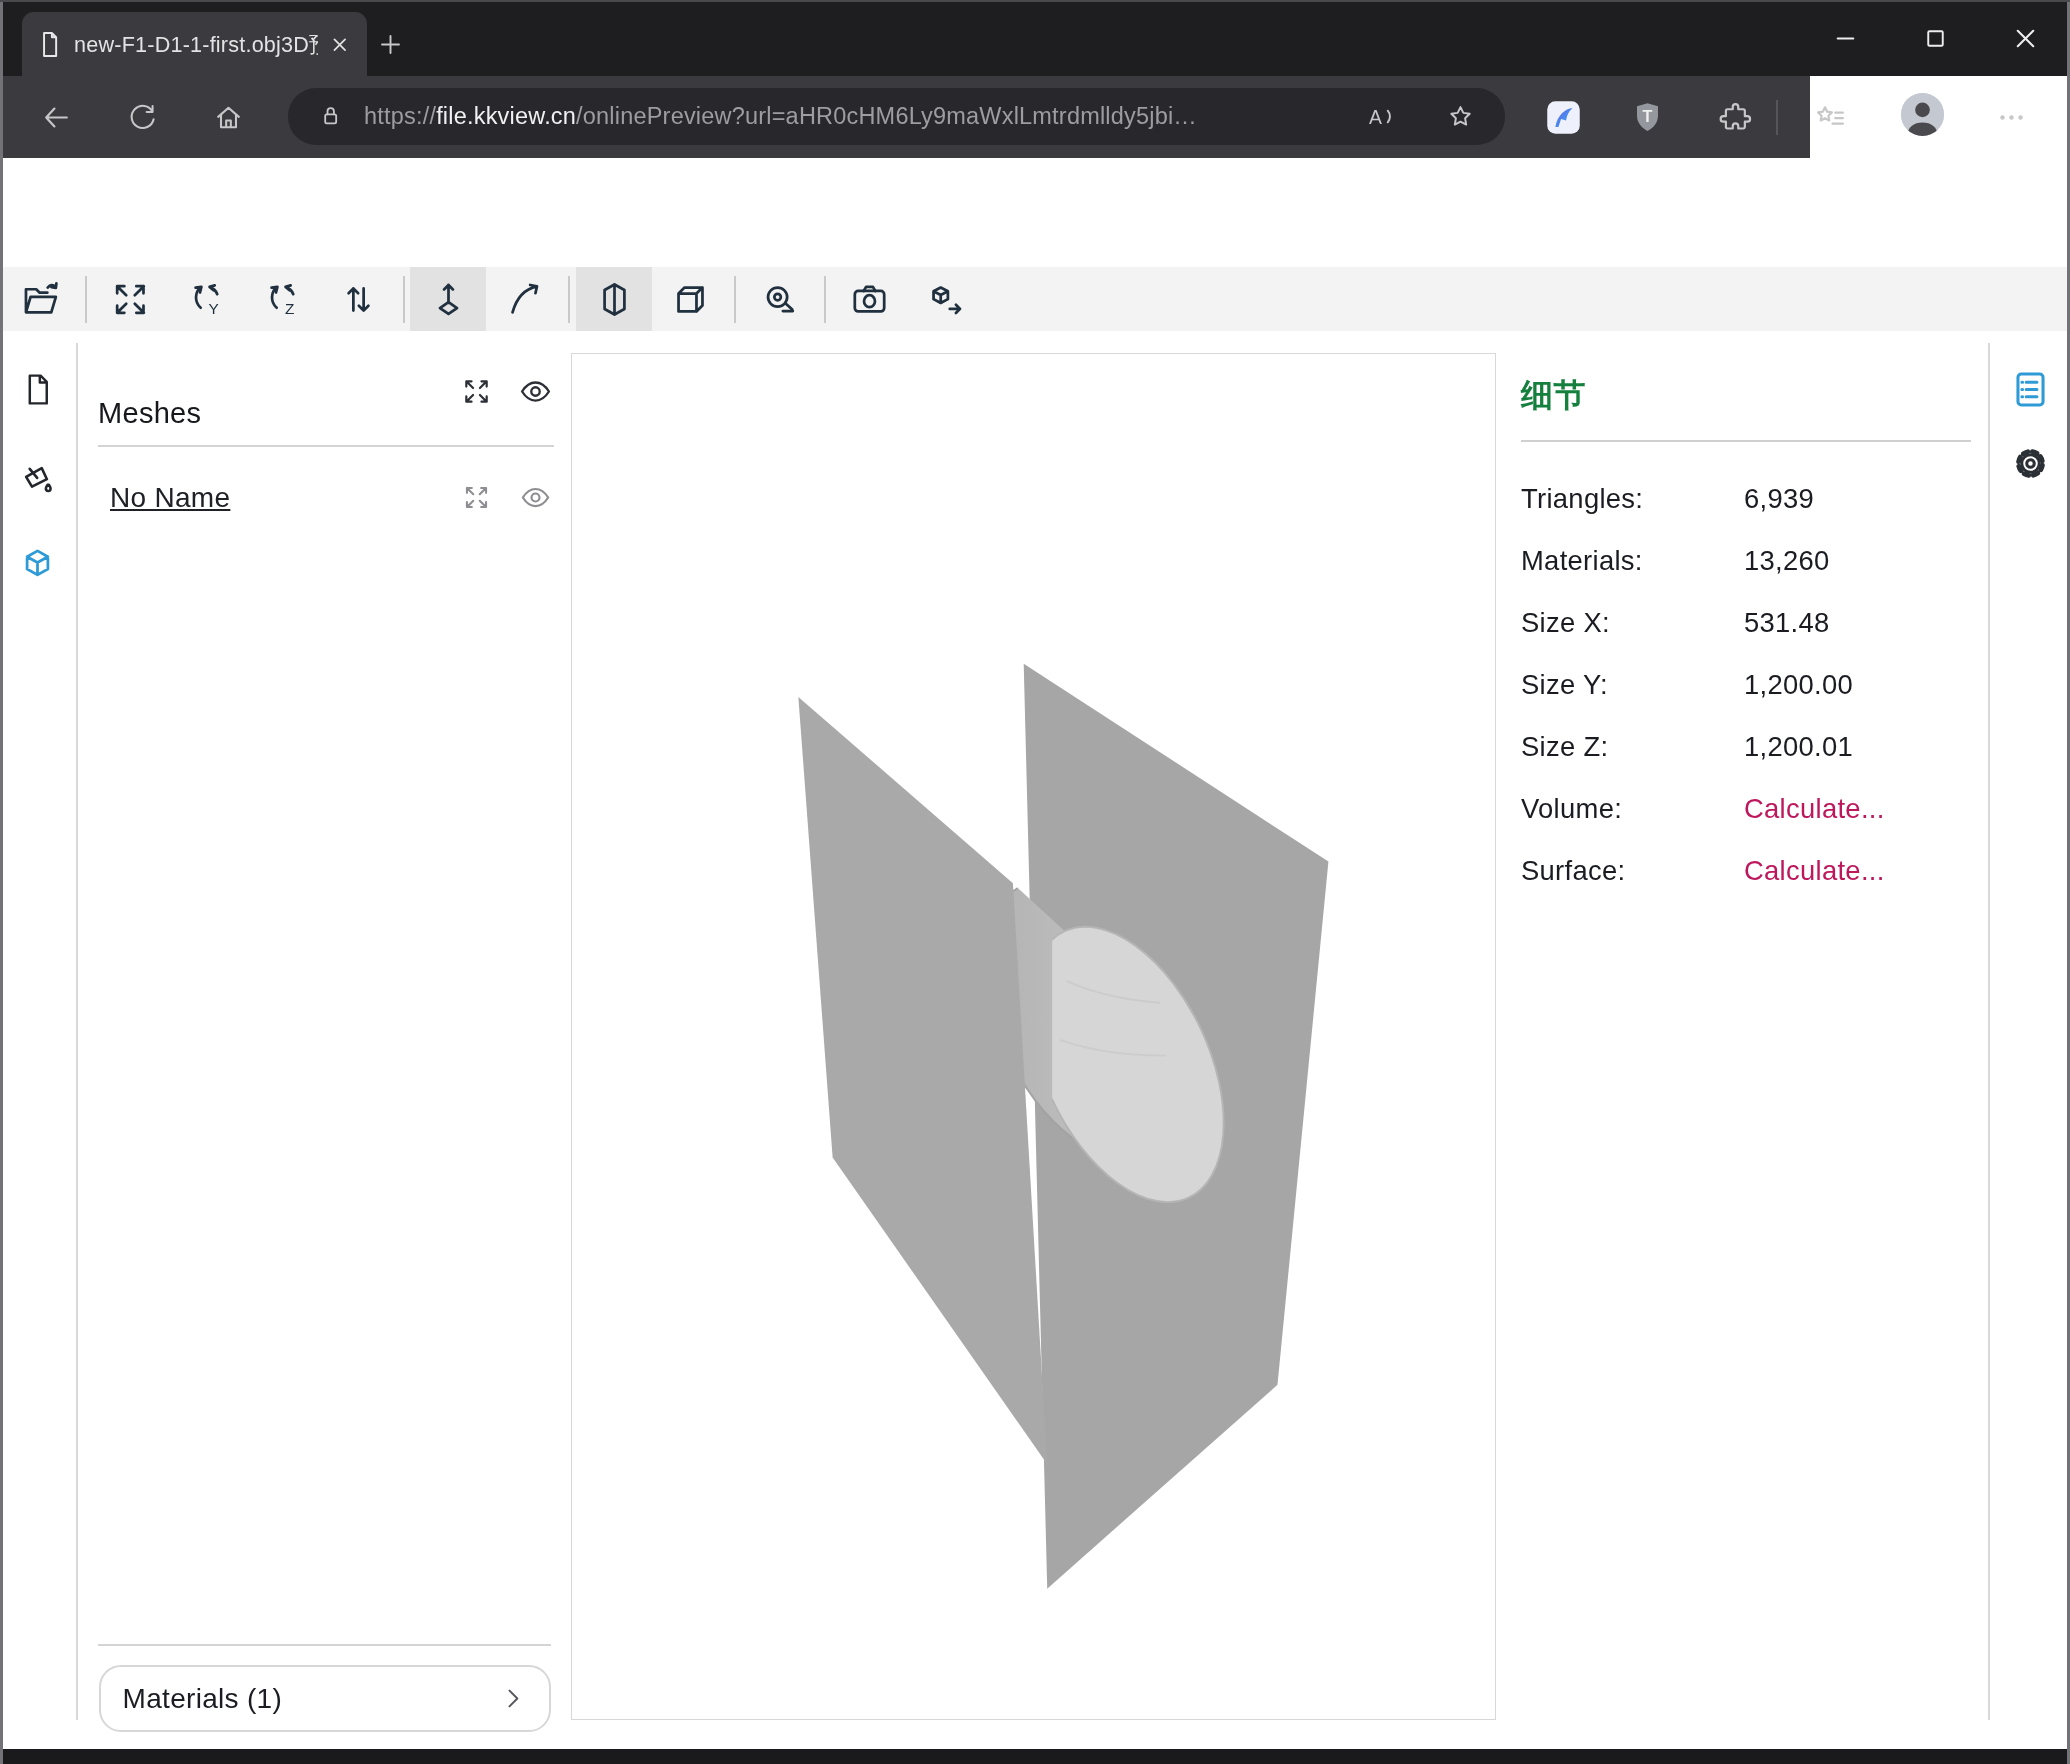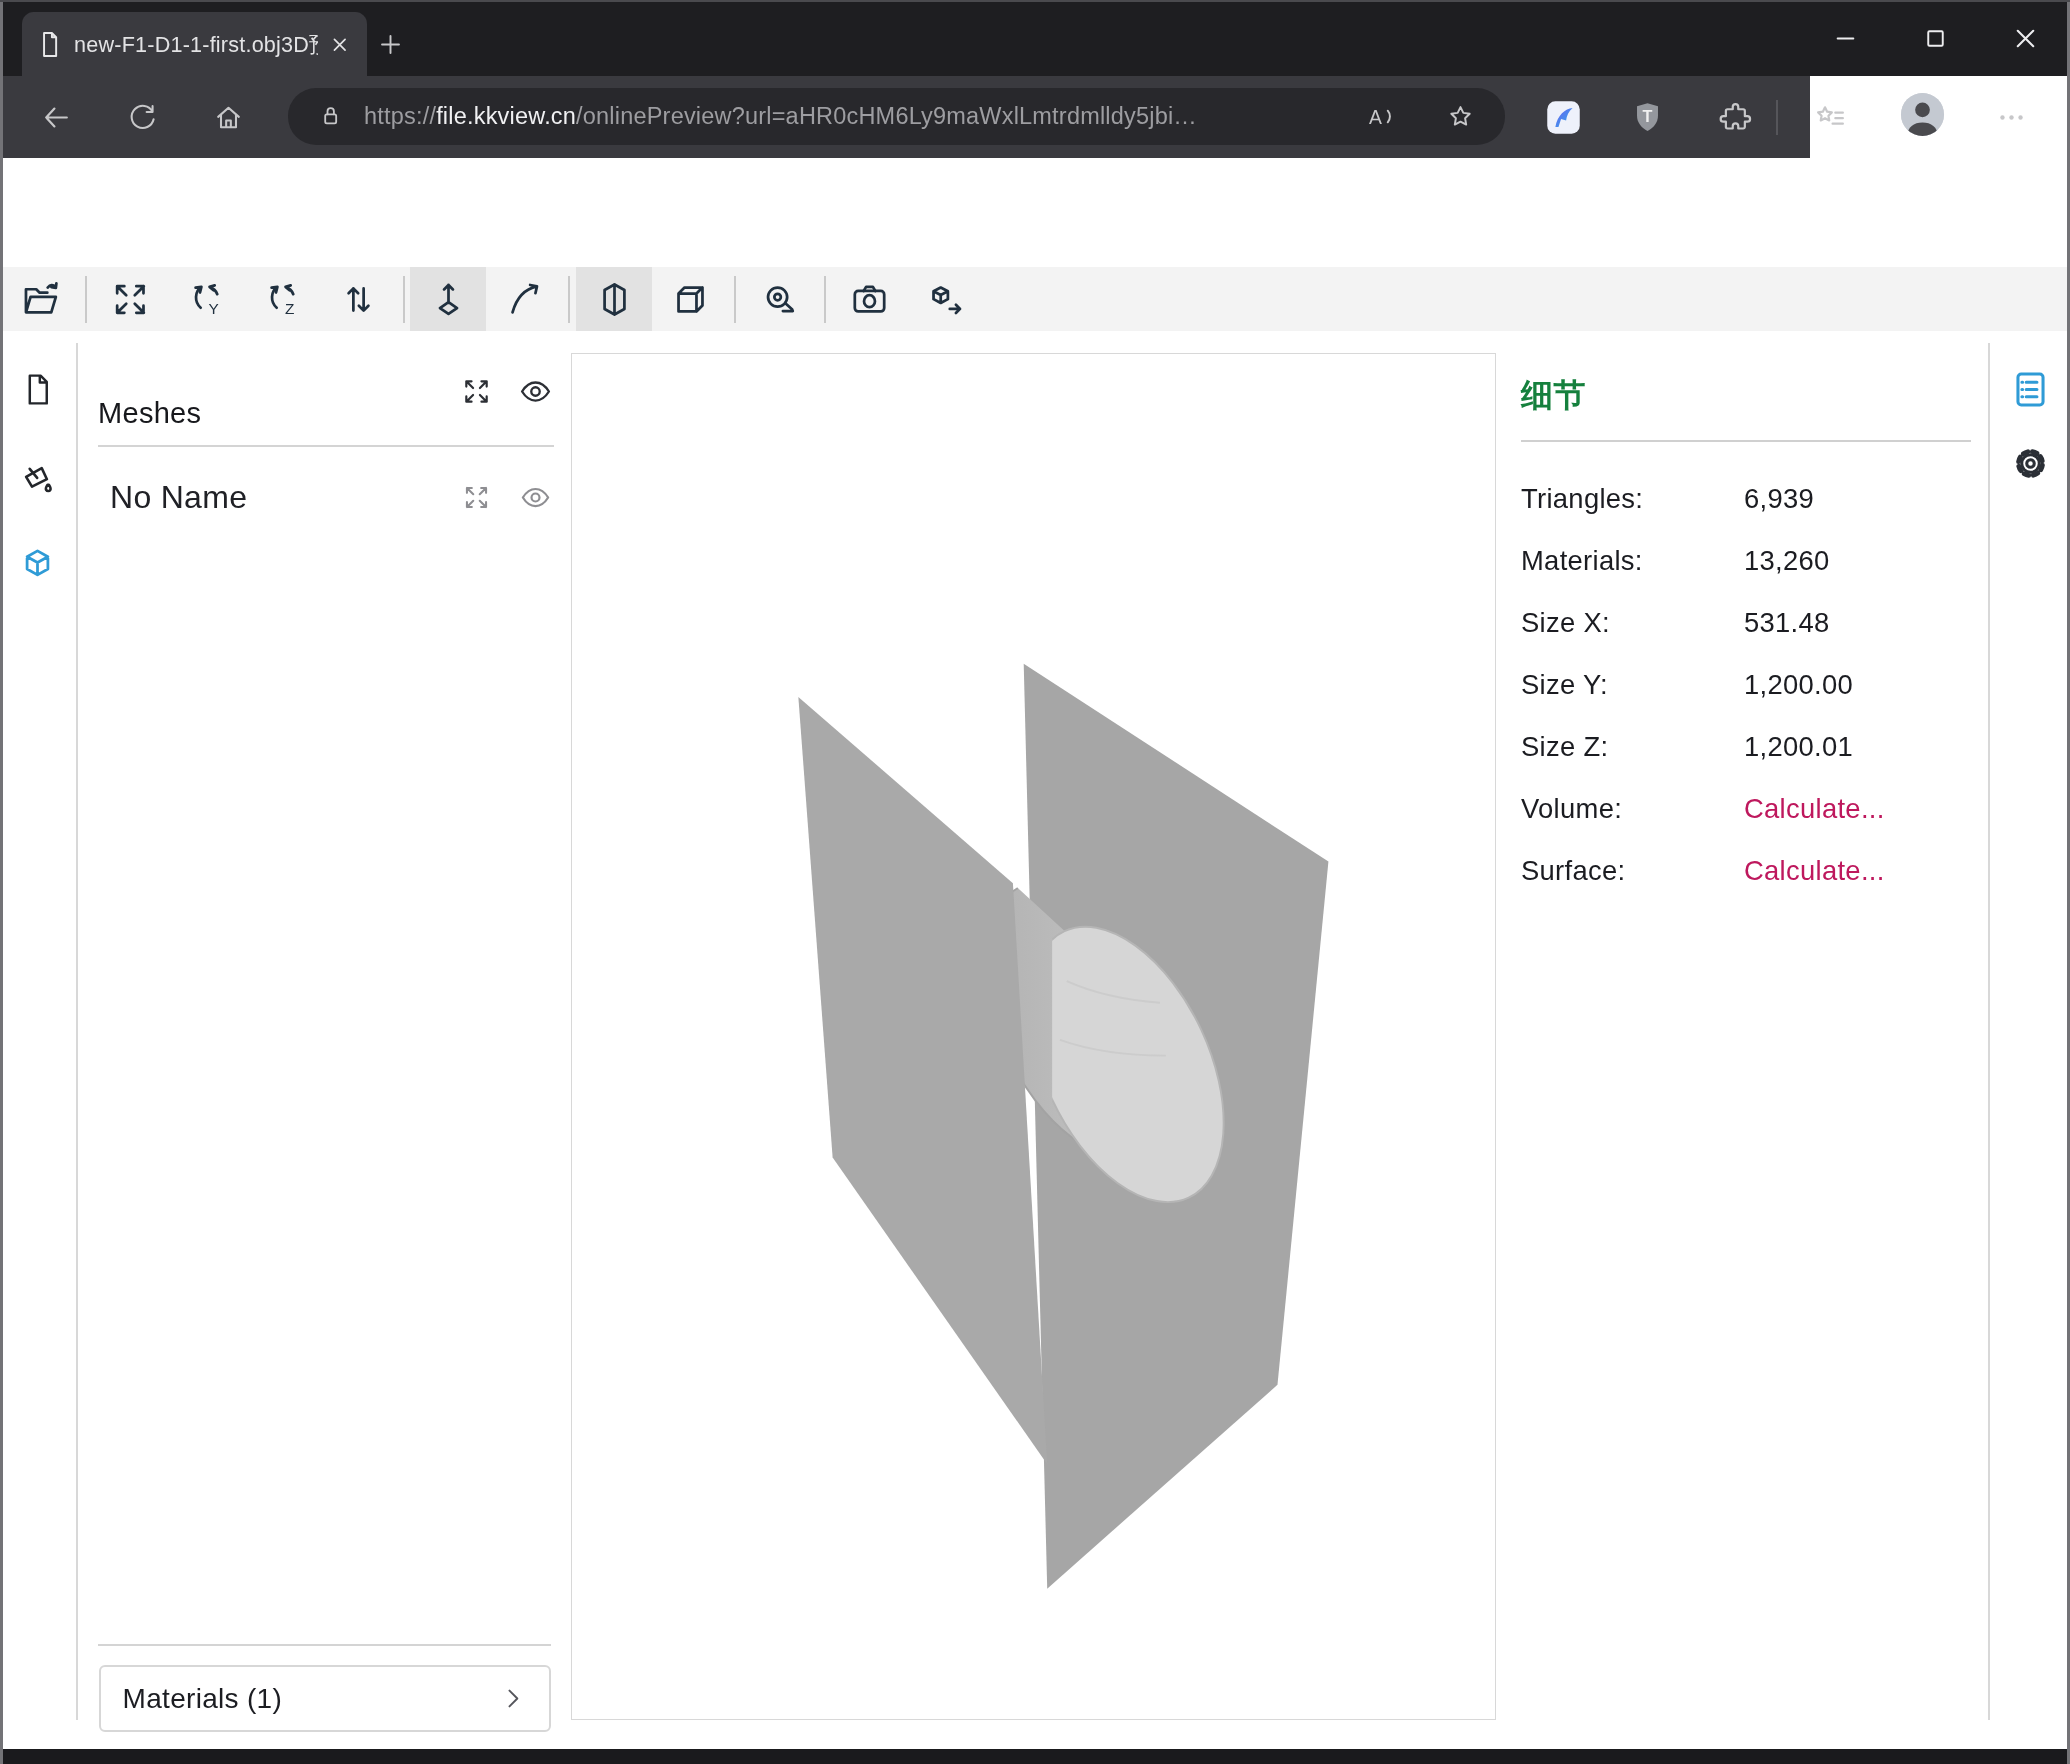--- a/index.html
+++ b/index.html
@@ -36,23 +36,23 @@
 
   .rail-divider{left:76px;top:343px;width:2px;height:1377px;background:#d8d8d8;}
   .railicon{left:17.6px;width:39px;height:39px;display:flex;align-items:center;justify-content:center;color:#23262b;}
 
   .panel-header{left:98px;top:363px;width:456px;height:57px;display:flex;align-items:center;color:#17181c;}
   .panel-header .ttl{font-size:29px;flex:1;letter-spacing:0.3px;margin-top:44px;}
   .mini{width:37px;height:37px;display:flex;align-items:center;justify-content:center;color:#2c2f35;margin-left:21.6px;}
   .mini.dim{color:#8e8e92;}
   .sep{background:#d4d4d4;height:2px;}
   .mesh-row{left:110px;top:470px;width:444px;height:55px;display:flex;align-items:center;color:#202126;}
-  .mesh-row .nm{font-size:32px;flex:1;letter-spacing:0.3px;}
-
-  .materials-btn{left:99px;top:1665px;width:452px;height:67px;border:2px solid #d7d7d7;border-radius:6px;
+  .mesh-row .nm{font-size:28px;flex:1;letter-spacing:0.3px;text-decoration:underline;}
+
+  .materials-btn{left:99px;top:1665px;width:452px;height:67px;border:2px solid #d7d7d7;border-radius:22px;
                  box-sizing:border-box;display:flex;align-items:center;padding:0 21.6px;color:#1c1d22;background:#fff;cursor:pointer;}
   .materials-btn .lbl{font-size:28px;flex:1;letter-spacing:0.3px;}
   .materials-btn .chev{color:#55565c;}
 
   .viewport{left:571px;top:353px;width:925px;height:1367px;border:1px solid #d8d8d8;box-sizing:border-box;background:#fff;}
 
   .details{left:1521px;top:374px;width:451px;}
   .details-title{font-size:32px;font-weight:bold;color:#15803d;letter-spacing:0.5px;}
   .details-sep{position:absolute;left:0px;top:66px;width:450px;height:2px;background:#d0d0d0;}
   .drows{position:absolute;left:0;top:94px;width:451px;}

